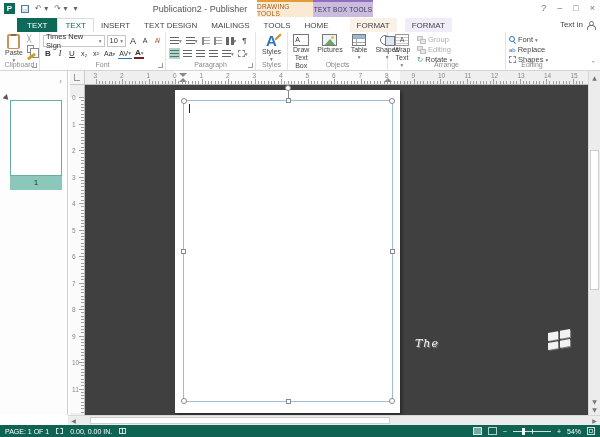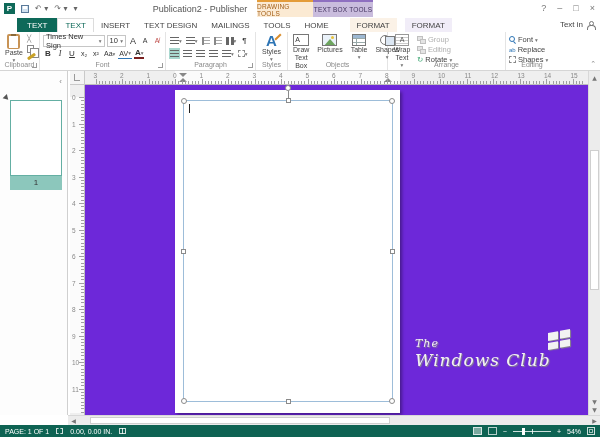--- a/index.html
+++ b/index.html
@@ -121,21 +121,21 @@
             border-right:1px solid #bdbdbd; overflow:hidden; }
   .hband { position:absolute; left:90px; top:0; width:225px; bottom:0; background:#fbfbfb; }
   .vband { position:absolute; top:12px; left:0; height:316px; right:0; background:#fbfbfb; }
   .rnum { position:absolute; font-size:6.5px; color:#888; top:1px; }
   .vruler .rnum { left:2px; top:auto; }
   .tick { position:absolute; background:#a0a0a0; }
   .mg { position:absolute; width:0; height:0; }
   .mg-top { border-left:4px solid transparent; border-right:4px solid transparent; border-top:4px solid #888; top:2px; }
   .mg-bot { border-left:4px solid transparent; border-right:4px solid transparent; border-bottom:4px solid #888; top:7px; }
 
-  .canvas { position:absolute; left:85px; top:85px; right:12px; bottom:22px; background:#6d28d9; overflow:hidden; }
+  .canvas { position:absolute; left:85px; top:85px; right:12px; bottom:22px; background:#404040; overflow:hidden; }
   .page { position:absolute; left:90px; top:5px; width:225px; height:323px; background:#fff;
           box-shadow:2px 2px 3px rgba(0,0,0,0.35); }
   .textbox { position:absolute; left:98px; top:15px; width:210px; height:302px; border:1px solid #9dbdd9; }
   .handle { position:absolute; background:#fff; border:1px solid #8a8a8a; }
   .h-circ { width:6px; height:6px; border-radius:50%; }
   .h-sq { width:5px; height:5px; }
   .rot-line { position:absolute; left:50%; top:-10px; width:1px; height:10px; background:#8a8a8a; }
   .rot-handle { position:absolute; left:calc(50% - 3px); top:-16px; width:6px; height:6px; border-radius:50%;
                 background:#fff; border:1px solid #8a8a8a; }
   .cursor { position:absolute; left:5px; top:3px; width:1px; height:9px; background:#222; }
@@ -714,21 +714,20 @@
     <span class="cursor"></span>
   </div>
   <div class="watermark">
     <div class="wm-flag">
         <i></i>
         <i></i>
         <i></i>
         <i></i>
       </div>
     <div class="wm-line1">The</div>
-    <div class="wm-line2">Windows Club</div>
   </div>
 </div>
 
 <div class="vscroll">
   <span class="sarrow" style="top:3px;">▲</span>
   <div class="vthumb"></div>
   <span class="sarrow" style="bottom:10px;">▼</span>
   <span class="sarrow" style="bottom:2px;">▼</span>
 </div>
 <div class="hscroll">

